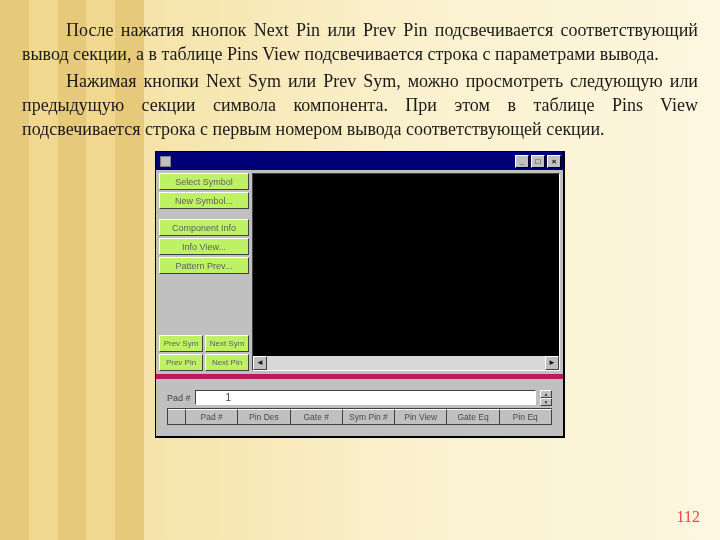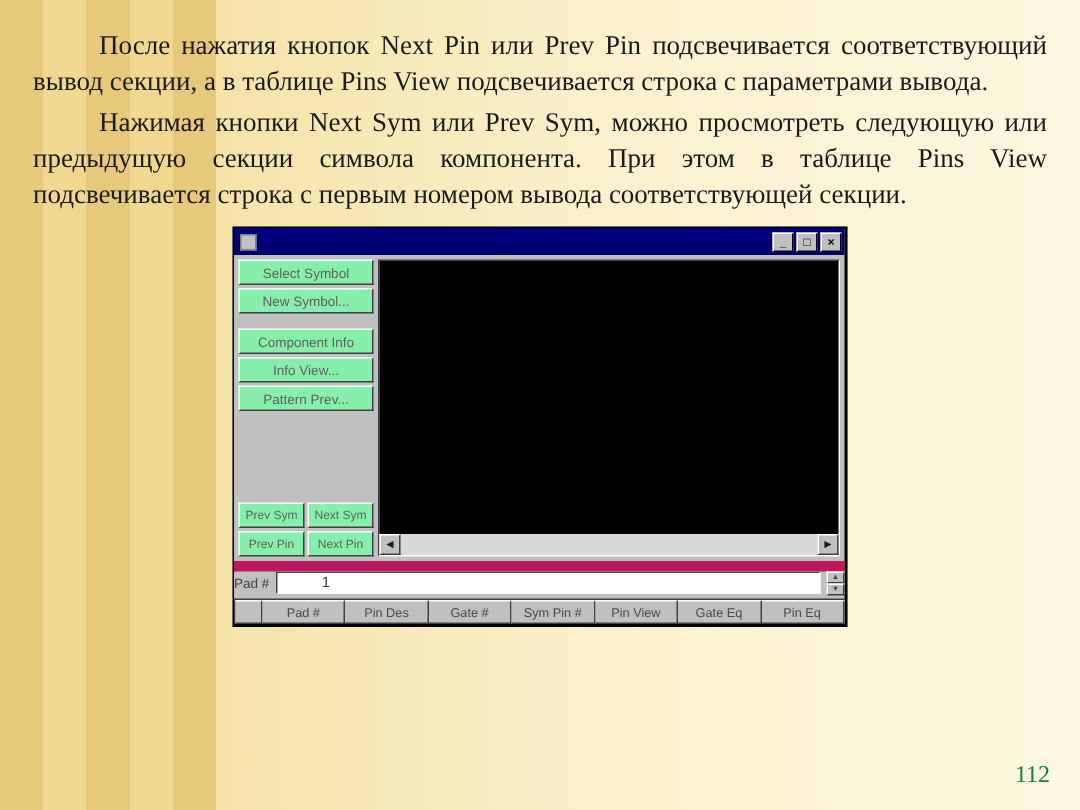--- a/index.html
+++ b/index.html
@@ -80,21 +80,21 @@
   }
   .side {
     width: 90px;
     display: flex;
     flex-direction: column;
     gap: 2px;
   }
   .side .gap { height: 6px; }
   .w-btn {
     height: 17px;
-    background: #86efac;
+    background: #bef264;
     border-top: 1px solid #fff;
     border-left: 1px solid #fff;
     border-right: 1px solid #404040;
     border-bottom: 1px solid #404040;
     font-size: 9px;
     color: #606060;
     display: flex;
     align-items: center;
     justify-content: center;
     padding: 0 2px;
@@ -133,22 +133,22 @@
     border-left: 1px solid #fff;
     border-right: 1px solid #404040;
     border-bottom: 1px solid #404040;
     font-size: 8px;
     text-align: center;
     line-height: 12px;
   }
   .hscroll .track { flex: 1; }
 
   .lower {
-    border-top: 7px solid #be185d;
-    padding: 0;
+    border-top: 5px solid #be185d;
+    padding: 11px;
   }
   .lower-row {
     display: flex;
     align-items: center;
     gap: 4px;
     font-size: 9px;
     color: #404040;
     margin-bottom: 3px;
   }
   .num-field {
@@ -198,21 +198,21 @@
   }
   .htable .row-hdr {
     flex: 0 0 18px;
   }
 
   .pagenum {
     position: absolute;
     bottom: 12px;
     right: 20px;
     font-size: 16px;
-    color: #15803d;
+    color: #ef4444;
     font-family: "Times New Roman", serif;
   }
 </style>
 </head>
 <body>
 
 <div class="page">
   <p class="para indent">После нажатия кнопок Next Pin или Prev Pin подсвечивается соответствующий вывод секции, а в таблице Pins View подсвечивается строка с параметрами вывода.</p>
   <p class="para indent">Нажимая кнопки Next Sym или Prev Sym, можно просмотреть следующую или предыдущую секции символа компонента. При этом в таблице Pins View подсвечивается строка с первым номером вывода соответствующей секции.</p>
 

